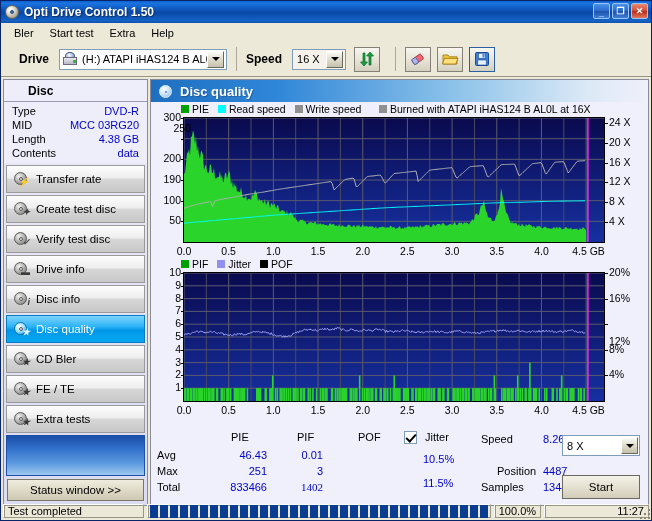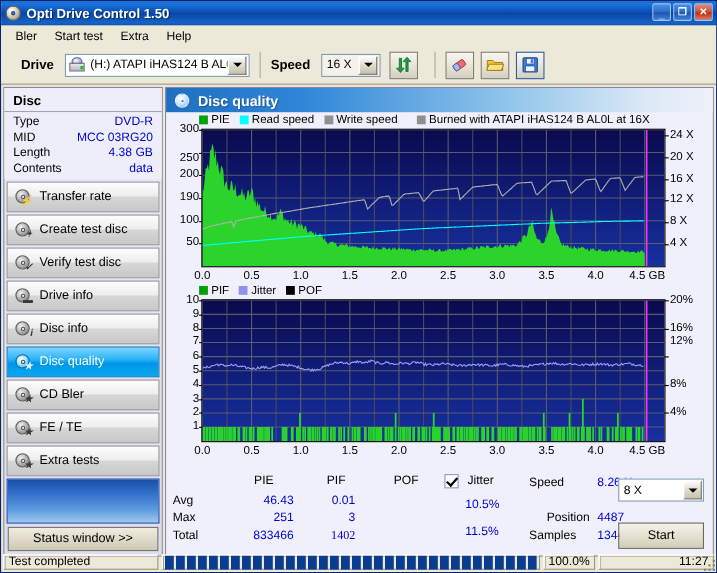--- a/index.html
+++ b/index.html
@@ -140,21 +140,21 @@
   
   .sidebar {
     width: 145px;
     background: linear-gradient(to bottom, #eaeaf8 0%, #dcdcf2 100%);
     border: 1px solid #8a8a9a;
     display: flex; flex-direction: column;
     position: relative;
   }
   .disc-header {
     font-weight: bold; font-size: 12px; color: #000;
-    padding: 4px 0 3px 8px;
+    padding: 4px 0 3px 24px;
     border-bottom: 1px solid #9a9ab0;
     background: #eeeefb;
   }
   .disc-rows { padding: 2px 0 3px 0; background: #eeeefb; }
   .disc-row {
     display: flex; justify-content: space-between;
     padding: 1px 8px 1px 8px; font-size: 11px;
   }
   .disc-row .k { color: #000; }
   .disc-row .v { color: #0000cc; }
@@ -568,21 +568,21 @@
           </div>
         <div id="pie-axes" style="position: absolute; inset: 0px;">
             <div class="axis-lab l" style="left: 1px; top: 112.333px; width: 29px;">50</div>
             <div class="tickline" style="left: 30px; top: 119.333px; width: 3px; height: 1px;"></div>
             <div class="axis-lab l" style="left: 1px; top: 91.6667px; width: 29px;">100</div>
             <div class="tickline" style="left: 30px; top: 98.6667px; width: 3px; height: 1px;"></div>
             <div class="axis-lab l" style="left: 1px; top: 71px; width: 29px;">190</div>
             <div class="tickline" style="left: 30px; top: 78px; width: 3px; height: 1px;"></div>
             <div class="axis-lab l" style="left: 1px; top: 50.3333px; width: 29px;">200</div>
             <div class="tickline" style="left: 30px; top: 57.3333px; width: 3px; height: 1px;"></div>
-            <div class="axis-lab l" style="left: 1px; top: 35px; width: 29px;">250</div>
+            <div class="axis-lab l" style="left: 1px; top: 20px; width: 39px;">250</div>
             <div class="tickline" style="left: 30px; top: 36.6667px; width: 3px; height: 1px;"></div>
             <div class="axis-lab l" style="left: 1px; top: 9px; width: 29px;">300</div>
             <div class="tickline" style="left: 30px; top: 16px; width: 3px; height: 1px;"></div>
             <div class="axis-lab r" style="left: 458px; top: 113.16px;">4 X</div>
             <div class="tickline" style="left: 453px; top: 120.16px; width: 4px; height: 1px;"></div>
             <div class="axis-lab r" style="left: 458px; top: 93.32px;">8 X</div>
             <div class="tickline" style="left: 453px; top: 100.32px; width: 4px; height: 1px;"></div>
             <div class="axis-lab r" style="left: 458px; top: 73.48px;">12 X</div>
             <div class="tickline" style="left: 453px; top: 80.48px; width: 4px; height: 1px;"></div>
             <div class="axis-lab r" style="left: 458px; top: 53.64px;">16 X</div>
@@ -914,21 +914,21 @@
             <div class="axis-lab l" style="left: 1px; top: 34.6px; width: 29px;">8</div>
             <div class="tickline" style="left: 30px; top: 41.6px; width: 3px; height: 1px;"></div>
             <div class="axis-lab l" style="left: 1px; top: 21.8px; width: 29px;">9</div>
             <div class="tickline" style="left: 30px; top: 28.8px; width: 3px; height: 1px;"></div>
             <div class="axis-lab l" style="left: 1px; top: 9px; width: 29px;">10</div>
             <div class="tickline" style="left: 30px; top: 16px; width: 3px; height: 1px;"></div>
             <div class="axis-lab r" style="left: 458px; top: 111.4px;">4%</div>
             <div class="tickline" style="left: 453px; top: 118.4px; width: 4px; height: 1px;"></div>
             <div class="axis-lab r" style="left: 458px; top: 85.8px;">8%</div>
             <div class="tickline" style="left: 453px; top: 92.8px; width: 4px; height: 1px;"></div>
-            <div class="axis-lab r" style="left: 458px; top: 47px;">12%</div>
+            <div class="axis-lab r" style="left: 458px; top: 78px;">12%</div>
             <div class="tickline" style="left: 453px; top: 67.2px; width: 4px; height: 1px;"></div>
             <div class="axis-lab r" style="left: 458px; top: 34.6px;">16%</div>
             <div class="tickline" style="left: 453px; top: 41.6px; width: 4px; height: 1px;"></div>
             <div class="axis-lab r" style="left: 458px; top: 9px;">20%</div>
             <div class="tickline" style="left: 453px; top: 16px; width: 4px; height: 1px;"></div>
             <div class="axis-lab" style="left: 19px; top: 147px; width: 28px; text-align: center;">0.0</div>
             <div class="axis-lab" style="left: 63.6809px; top: 147px; width: 28px; text-align: center;">0.5</div>
             <div class="axis-lab" style="left: 108.362px; top: 147px; width: 28px; text-align: center;">1.0</div>
             <div class="axis-lab" style="left: 153.043px; top: 147px; width: 28px; text-align: center;">1.5</div>
             <div class="axis-lab" style="left: 197.723px; top: 147px; width: 28px; text-align: center;">2.0</div>

